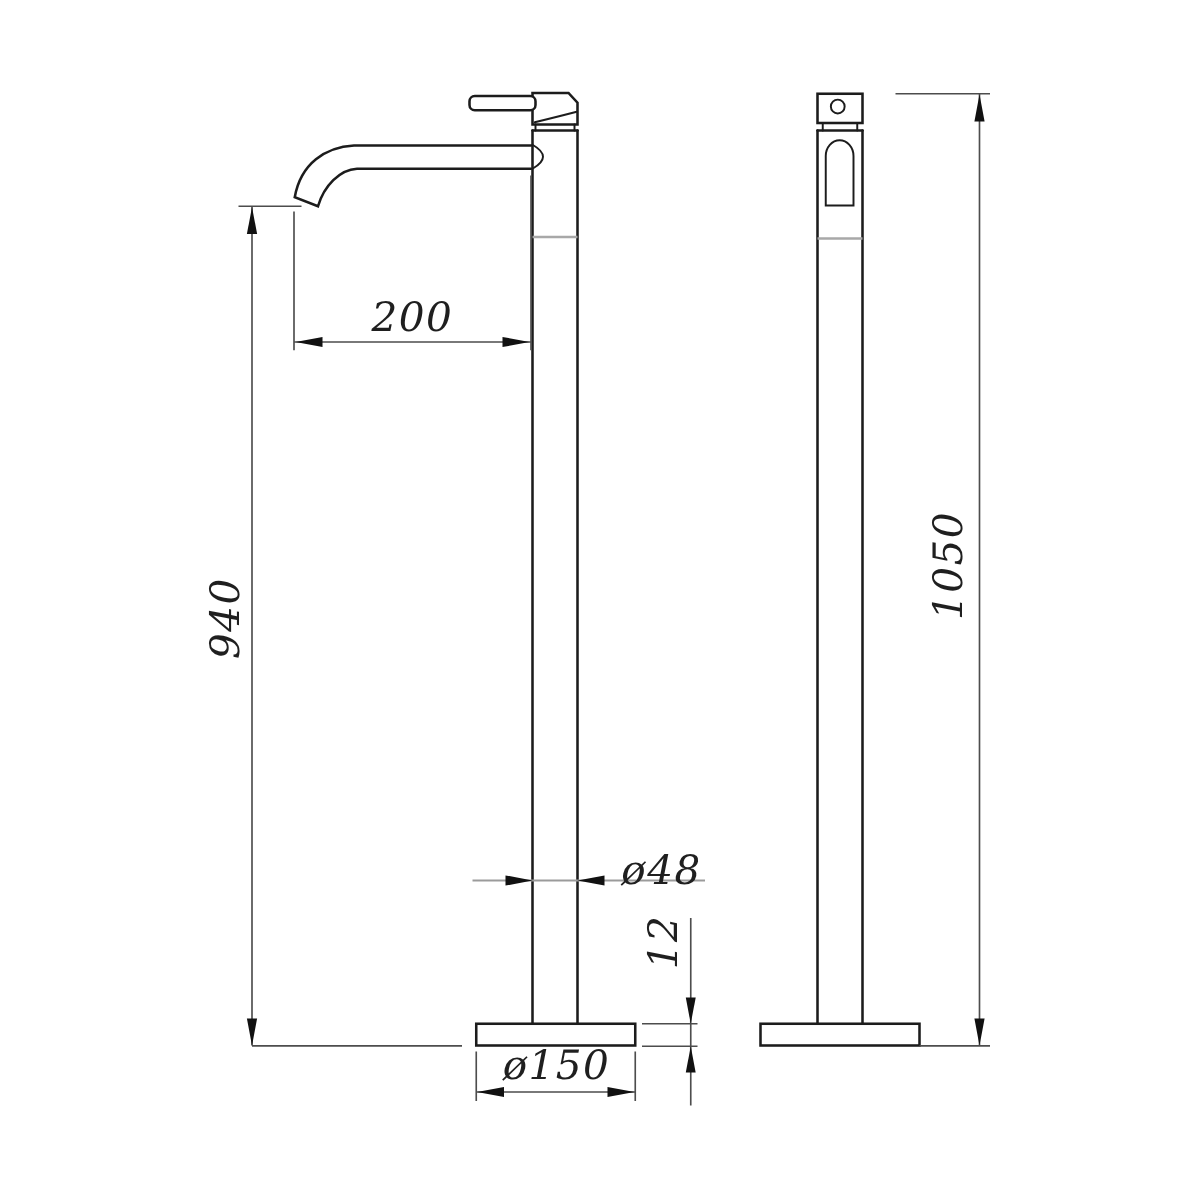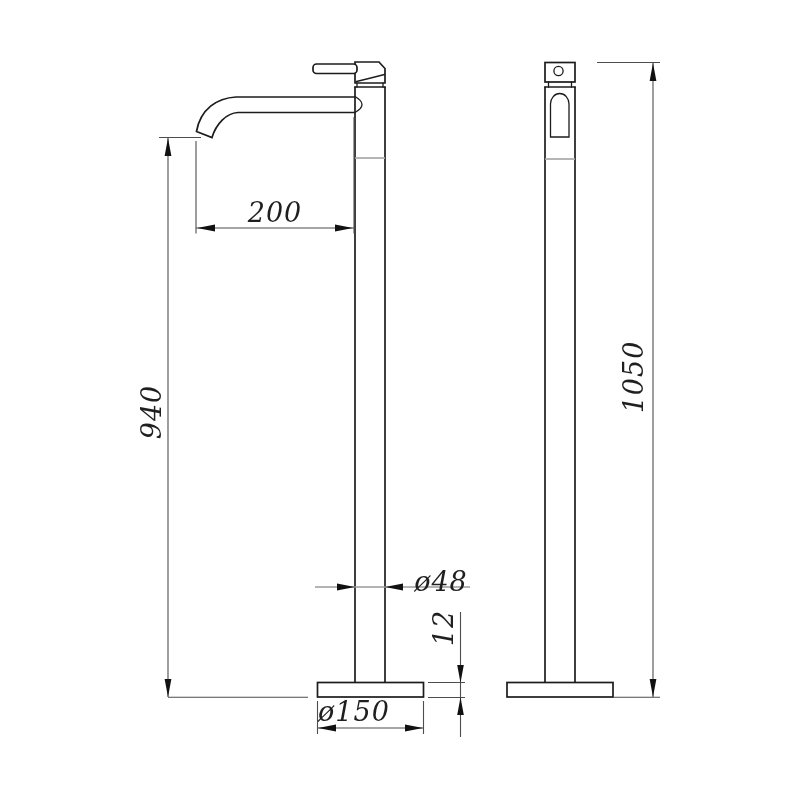--- a/index.html
+++ b/index.html
@@ -130,14 +130,14 @@
   <div class="dim-label" style="left:275px; top:212px;">200</div>
 
   <div class="dim-label vertical" style="left:151px; top:412px;">940</div>
 
   <div class="dim-label vertical" style="left:633px; top:377px;">1050</div>
 
   <div class="dim-label" style="left:441px; top:568px;margin-top:13px;">ø48</div>
 
   <div class="dim-label vertical" style="left:443px; top:628px;">12</div>
 
-  <div class="dim-label" style="left:354px; top:711px;font-style:italic;">ø150</div>
+  <div class="dim-label" style="left:371px; top:711px;font-style:italic;">ø150</div>
 </div>
 
 </body></html>

